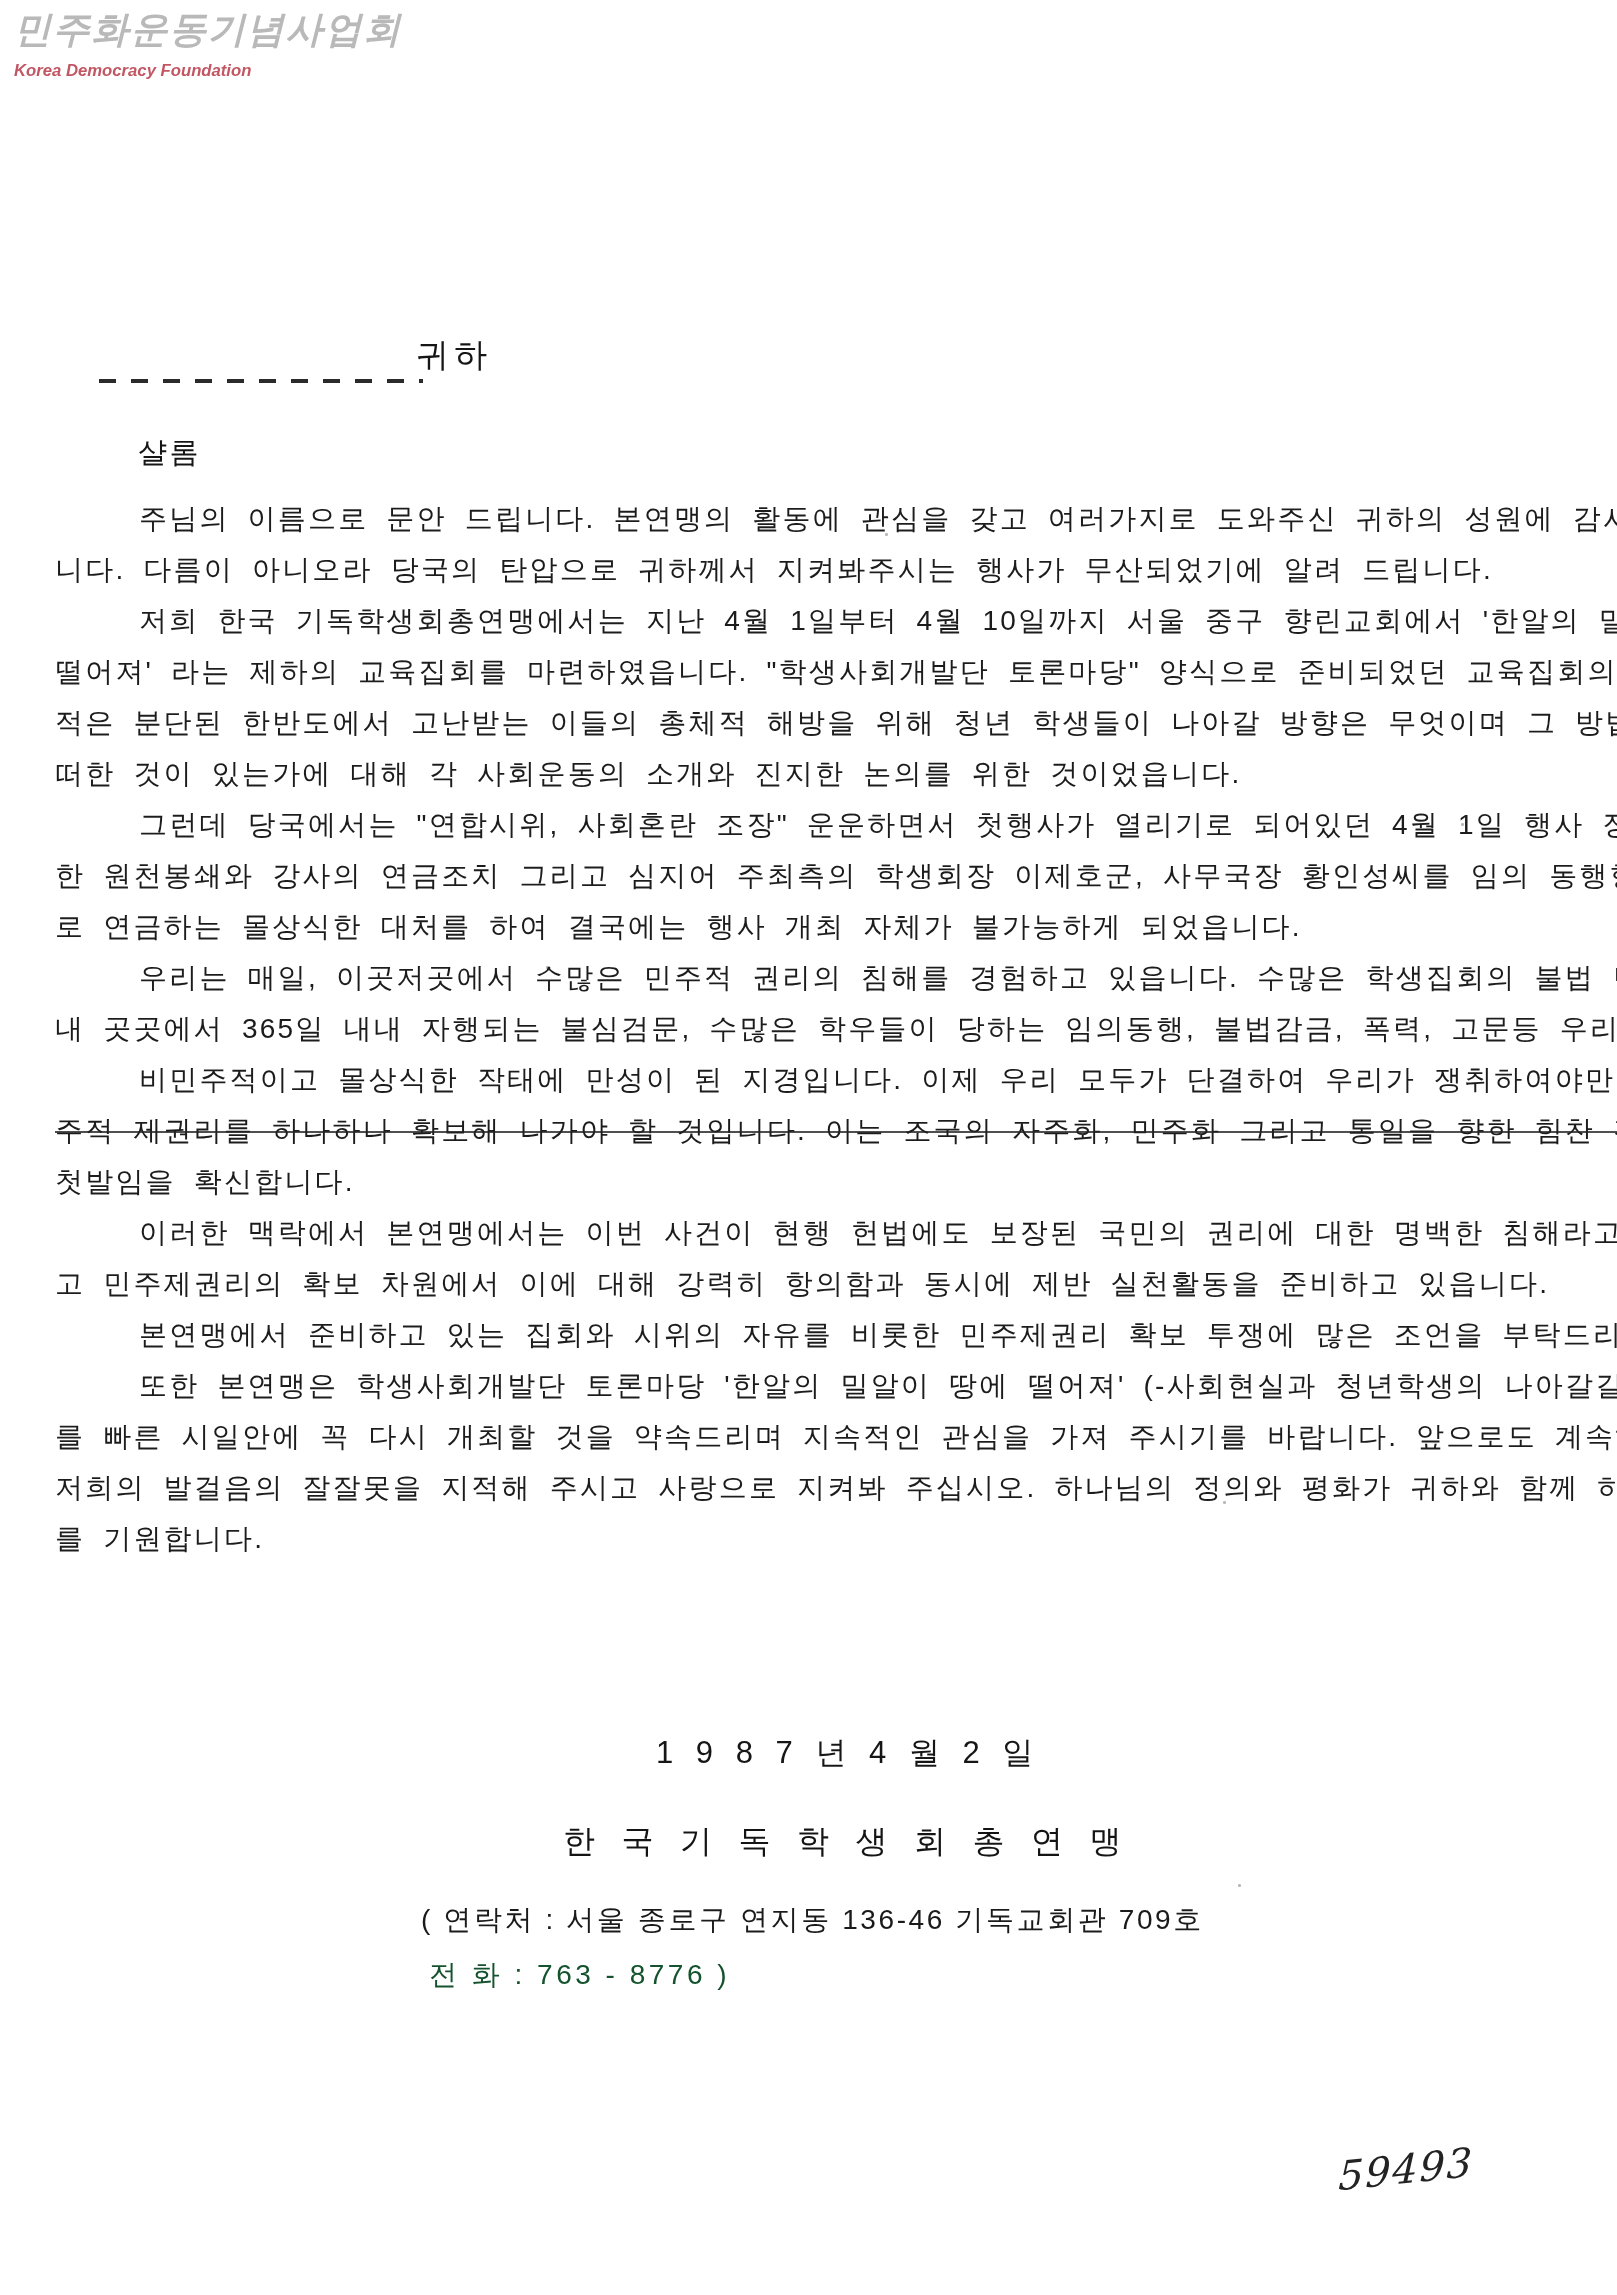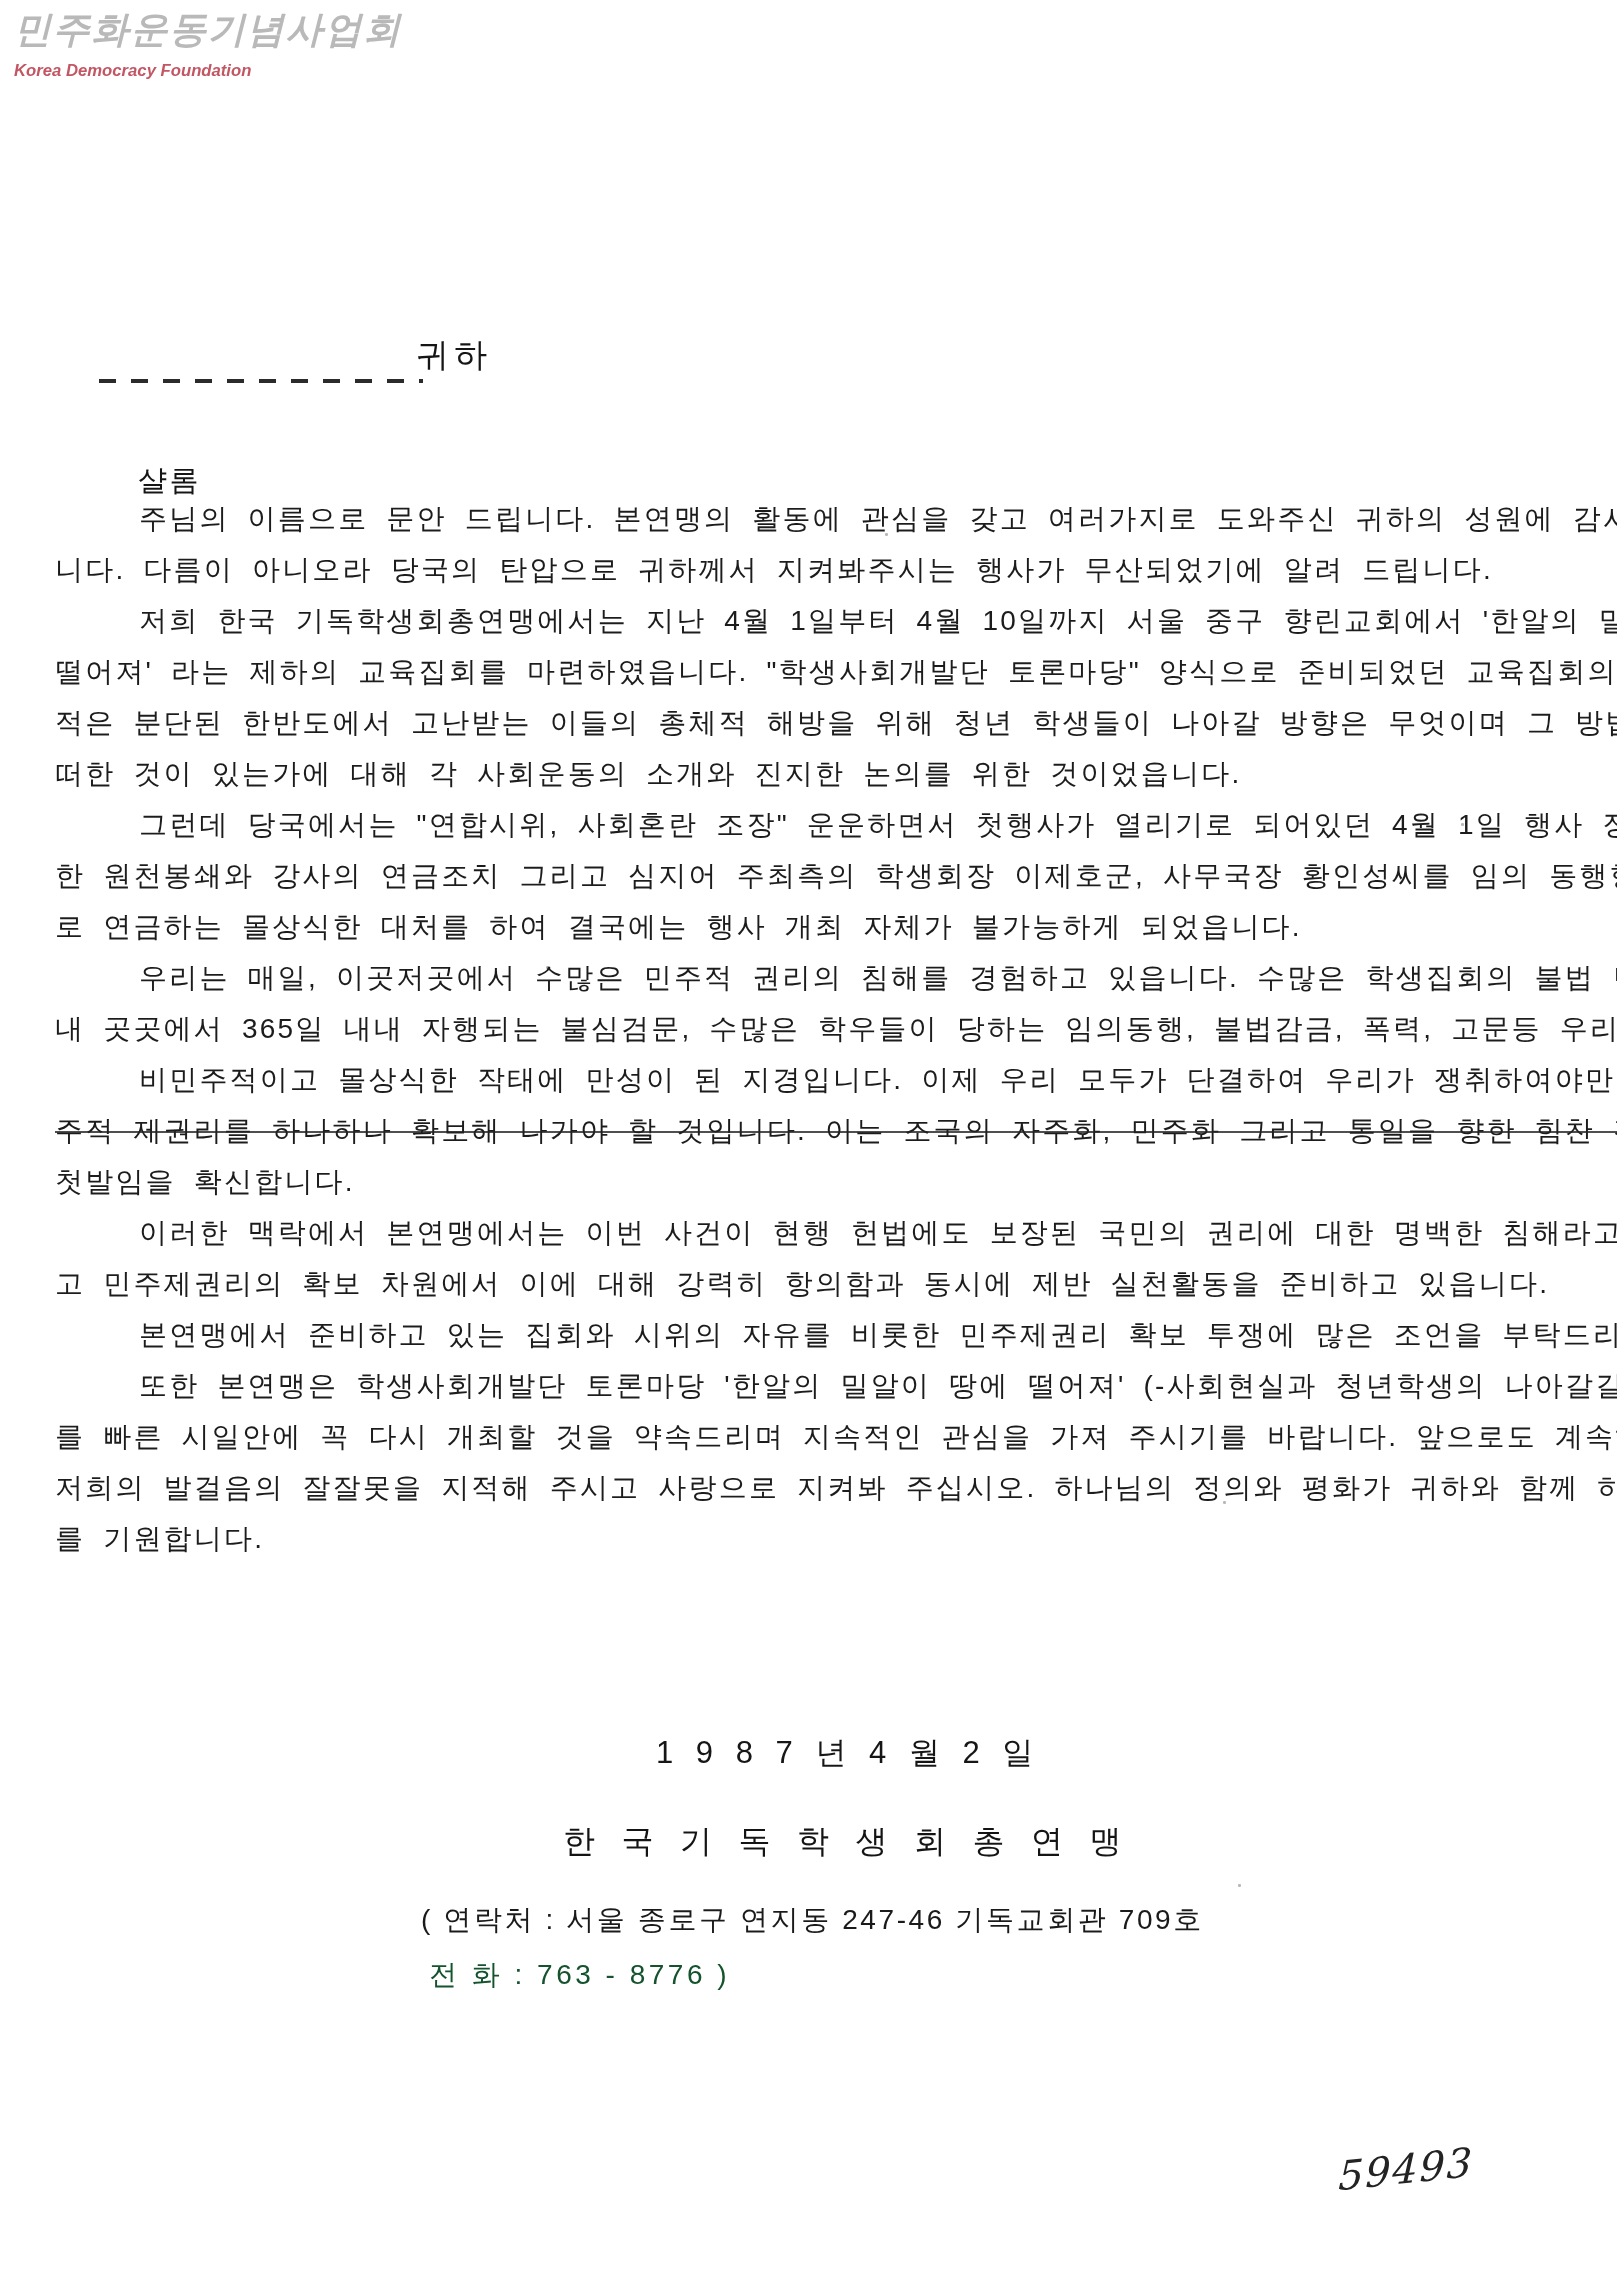--- a/index.html
+++ b/index.html
@@ -65,21 +65,20 @@
   }
 
   
   .greeting {
     position: absolute;
     left: 138px;
     top: 433px;
     font-size: 29px;
     letter-spacing: 2.6px;
     color: #151515;
-    margin-top: 28px;
   }
 
   
   .letter-body {
     position: absolute;
     left: 55px;
     top: 493px;
     width: 1533px;
   }
   .letter-line {
@@ -191,21 +190,21 @@
       <div class="letter-line">고 민주제권리의 확보 차원에서 이에 대해 강력히 항의함과 동시에 제반 실천활동을 준비하고 있읍니다.</div>
       <div class="letter-line indent">본연맹에서 준비하고 있는 집회와 시위의 자유를 비롯한 민주제권리 확보 투쟁에 많은 조언을 부탁드리며 동시</div>
       <div class="letter-line indent">또한 본연맹은 학생사회개발단 토론마당 '한알의 밀알이 땅에 떨어져' (-사회현실과 청년학생의 나아갈길 - )</div>
       <div class="letter-line">를 빠른 시일안에 꼭 다시 개최할 것을 약속드리며 지속적인 관심을 가져 주시기를 바랍니다. 앞으로도 계속해서</div>
       <div class="letter-line">저희의 발걸음의 잘잘못을 지적해 주시고 사랑으로 지켜봐 주십시오.  하나님의 정의와 평화가 귀하와 함께 하시기</div>
       <div class="letter-line">를 기원합니다.</div>
     </div>
 
   <div class="date-line">1 9 8 7 년   4 월   2 일</div>
   <div class="organization-name">한 국  기 독  학 생 회 총 연 맹</div>
-  <div class="contact-info">( 연락처 : 서울 종로구 연지동 247-46  기독교회관 709호</div>
+  <div class="contact-info">( 연락처 : 서울 종로구 연지동 136-46  기독교회관 709호</div>
   <div class="phone-info">전   화 : 763 - 8776 )</div>
 
   <div class="handwritten-number">59493</div>
 
   <div class="speck" style="left:885px; top:533px;"></div>
   <div class="speck" style="left:1461px; top:823px;"></div>
   <div class="speck" style="left:546px; top:966px;"></div>
   <div class="speck" style="left:1223px; top:1501px;"></div>
   <div class="speck" style="left:1238px; top:1884px;"></div>
 </div>

